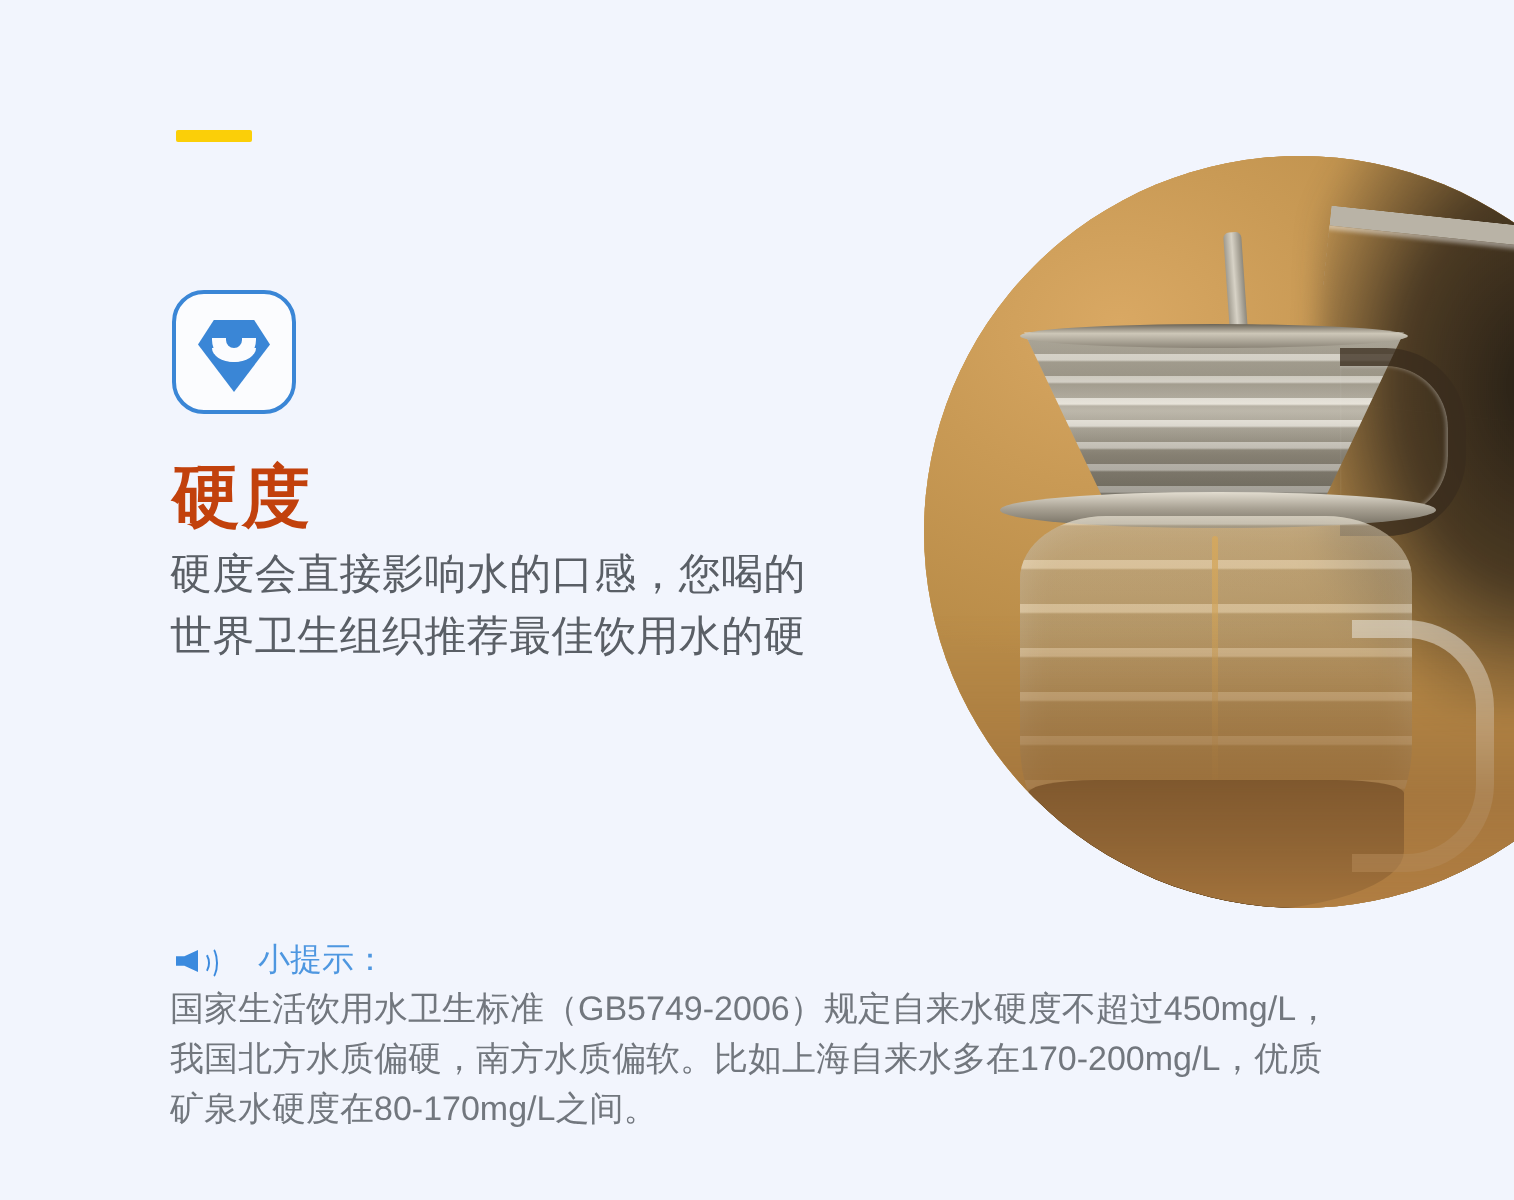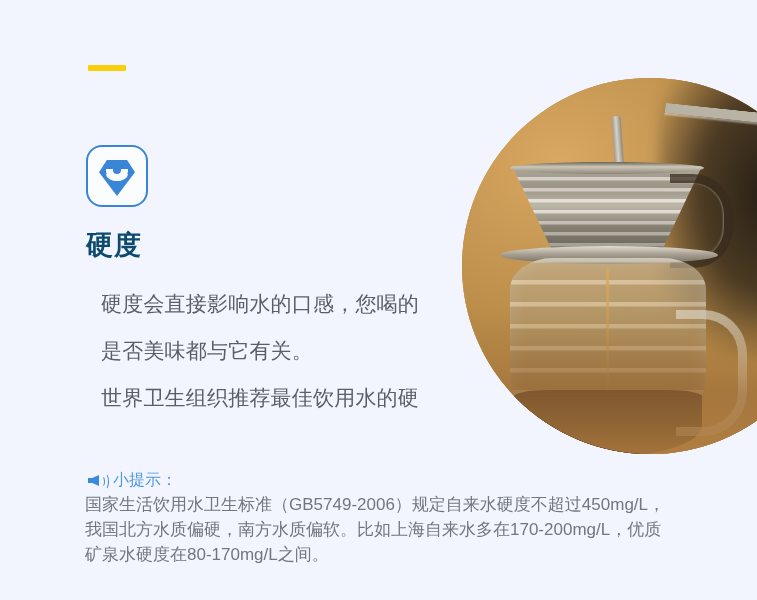--- a/index.html
+++ b/index.html
@@ -255,49 +255,49 @@
     height: 14px;
     border-bottom: 7px solid #fbfcfe;
     border-radius: 0 0 50% 50%;
     box-sizing: border-box;
   }
 
   .feature-title {
     position: absolute;
     left: 86px;
     top: 232px;
-    font-size: 27px;
+    font-size: 34px;
     font-weight: bold;
-    color: #0c4a6e;
+    color: #c2410c;
     letter-spacing: 1px;
     line-height: 1;
   }
 
   .feature-body {
     position: absolute;
     left: 85px;
     top: 272px;
     width: 410px;
     font-size: 21px;
     line-height: 31px;
     color: #5a5f66;
     letter-spacing: 0.2px;
   }
   .feature-body p {
-    margin: 16px;
+    margin: 0;
   }
 
   
   .tip-head {
     position: absolute;
     left: 88px;
     top: 470px;
     display: flex;
     align-items: center;
-    gap: 6px;
+    gap: 22px;
     color: #4e97e0;
     font-size: 16px;
   }
   .speaker-icon {
     position: relative;
     width: 19px;
     height: 15px;
     flex: 0 0 auto;
   }
   .speaker-icon .cone {
@@ -373,21 +373,20 @@
 
   <div class="feature-icon">
     <div class="gem"></div>
     <div class="gem-notch"></div>
   </div>
 
   <div class="feature-title">硬度</div>
 
   <div class="feature-body">
     <p>硬度会直接影响水的口感，您喝的</p>
-    <p>是否美味都与它有关。</p>
     <p>世界卫生组织推荐最佳饮用水的硬</p>
   </div>
 
   <div class="tip-head">
     <span class="speaker-icon">
       <span class="cone"></span>
       <span class="wave1"></span>
       <span class="wave2"></span>
     </span>
     <span>小提示：</span>

